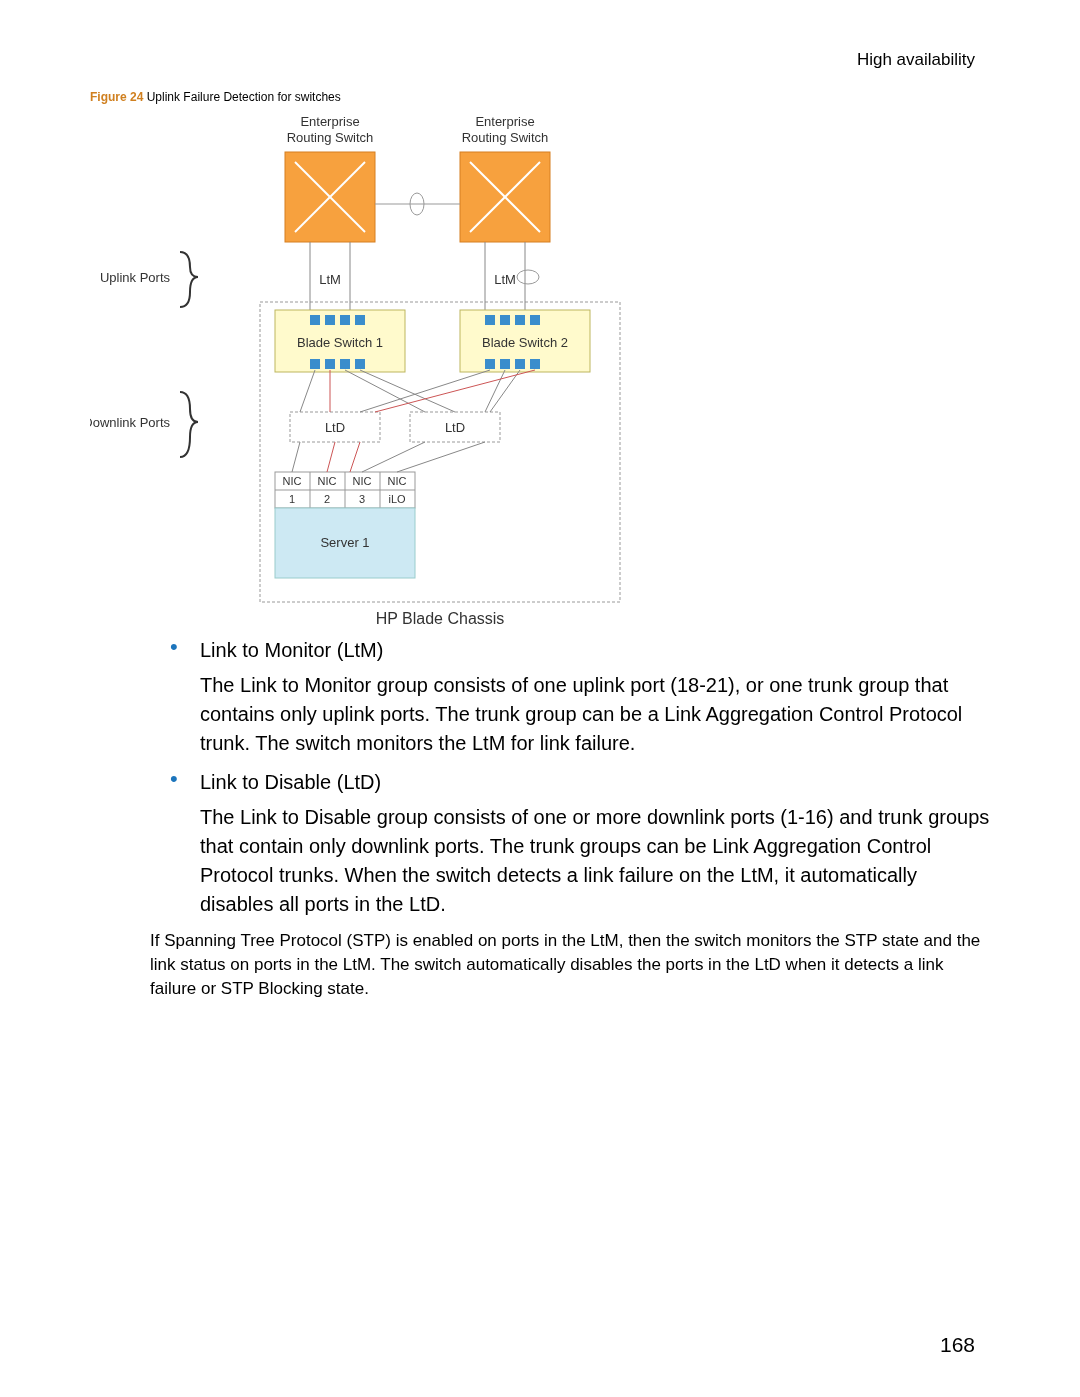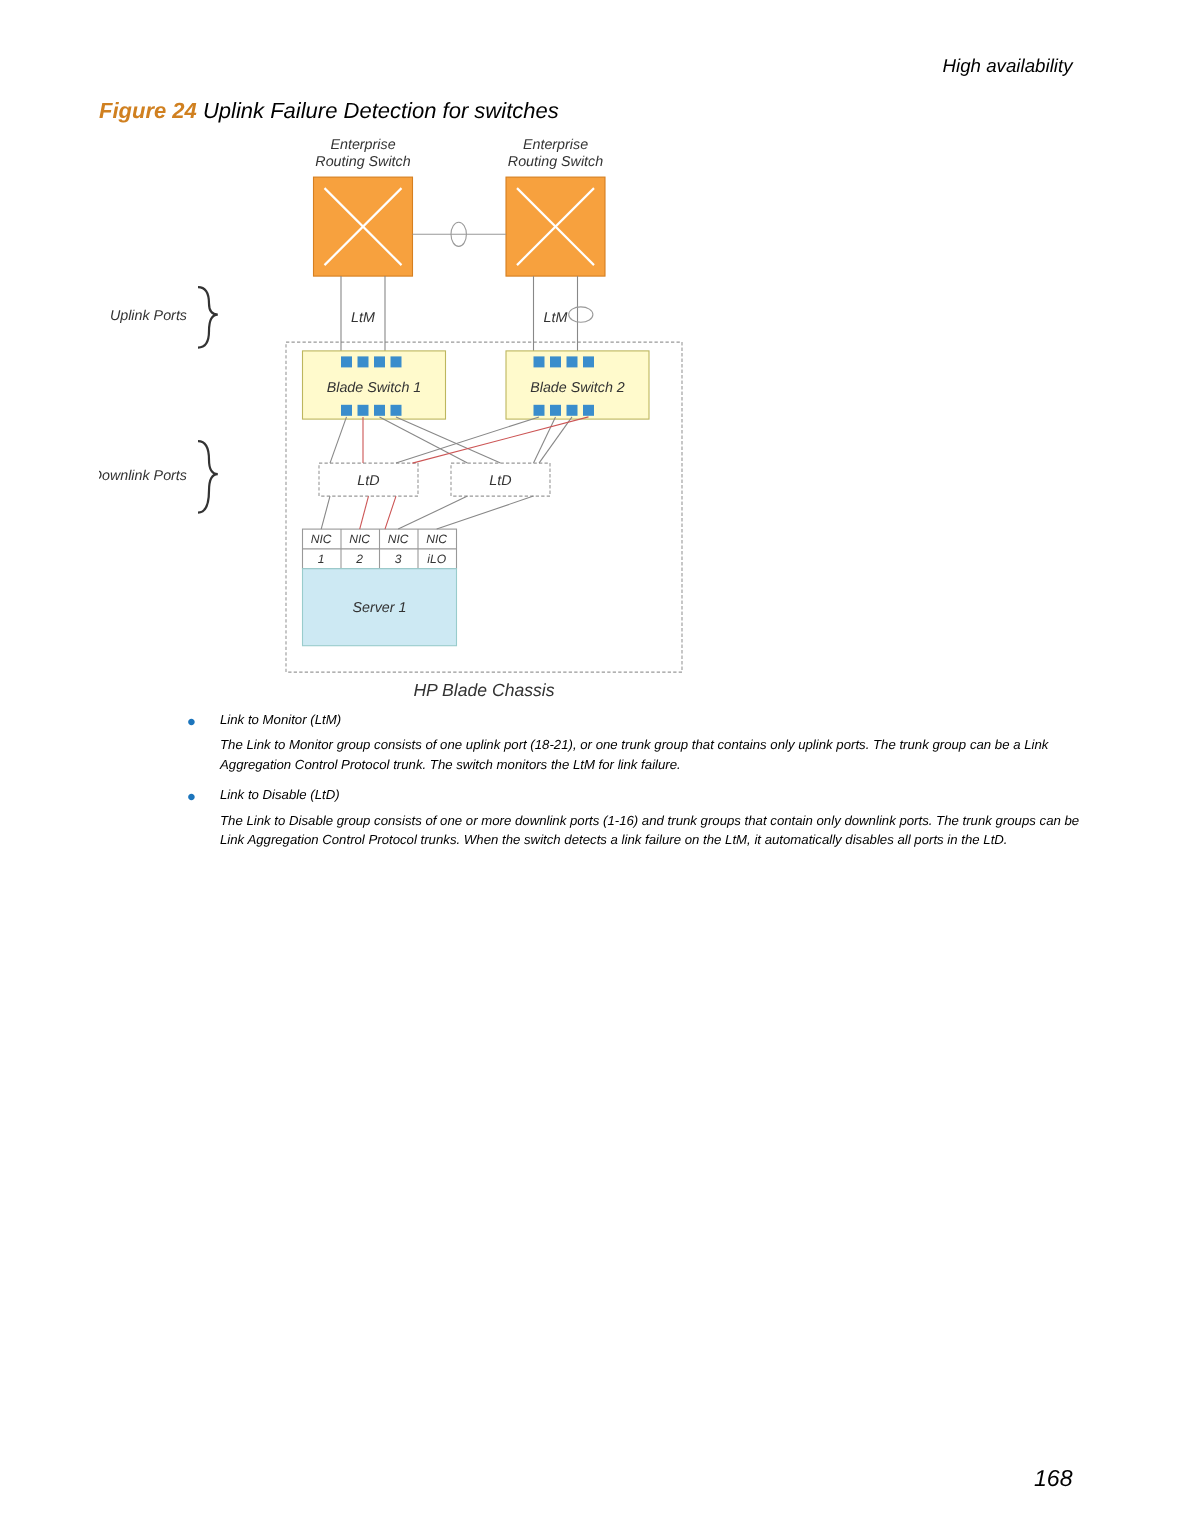--- a/index.html
+++ b/index.html
@@ -9,32 +9,31 @@
     font-family: "Segoe UI", Arial, sans-serif;
     color: #000;
     width: 1080px;
   }
   .page {
     width: 1080px;
     height: 1397px;
     box-sizing: border-box;
     padding: 60px 86px 40px 90px;
     position: relative;
-    font-style: italic;
   }
   .header-right {
     position: absolute;
     top: 50px;
     right: 105px;
     font-size: 17px;
     color: #000;
   }
   .figure-caption {
     margin-top: 30px;
-    font-size: 20px;
+    font-size: 12px;
   }
   .figure-caption .fig-label {
     color: #d08020;
     font-weight: bold;
   }
   .diagram-wrap {
     text-align: left;
     margin-top: 8px;
   }
   .diagram {
@@ -54,21 +53,21 @@
   }
   ul.bullets {
     list-style: none;
     padding: 0;
     margin: 0 0 0 80px;
   }
   ul.bullets > li {
     position: relative;
     padding-left: 30px;
     margin-bottom: 10px;
-    font-size: 12px;
+    font-size: 20px;
     line-height: 1.45;
   }
   ul.bullets > li::before {
     content: "•";
     position: absolute;
     left: 0;
     top: 0;
     color: #1c75bc;
     font-size: 22px;
     line-height: 1;
@@ -210,15 +209,16 @@
     <li>
       <span>Link to Monitor (LtM)</span>
       <span class="sub-para">The Link to Monitor group consists of one uplink port (18-21), or one trunk group that contains only uplink ports. The trunk group can be a Link Aggregation Control Protocol trunk. The switch monitors the LtM for link failure.</span>
     </li>
     <li>
       <span>Link to Disable (LtD)</span>
       <span class="sub-para">The Link to Disable group consists of one or more downlink ports (1-16) and trunk groups that contain only downlink ports. The trunk groups can be Link Aggregation Control Protocol trunks. When the switch detects a link failure on the LtM, it automatically disables all ports in the LtD.</span>
     </li>
   </ul>
 
+  <p class="body-text">If Spanning Tree Protocol (STP) is enabled on ports in the LtM, then the switch monitors the STP state and the link status on ports in the LtM. The switch automatically disables the ports in the LtD when it detects a link failure or STP Blocking state.</p>
 
   <div class="page-number">168</div>
 </div>
 
 </body></html>

